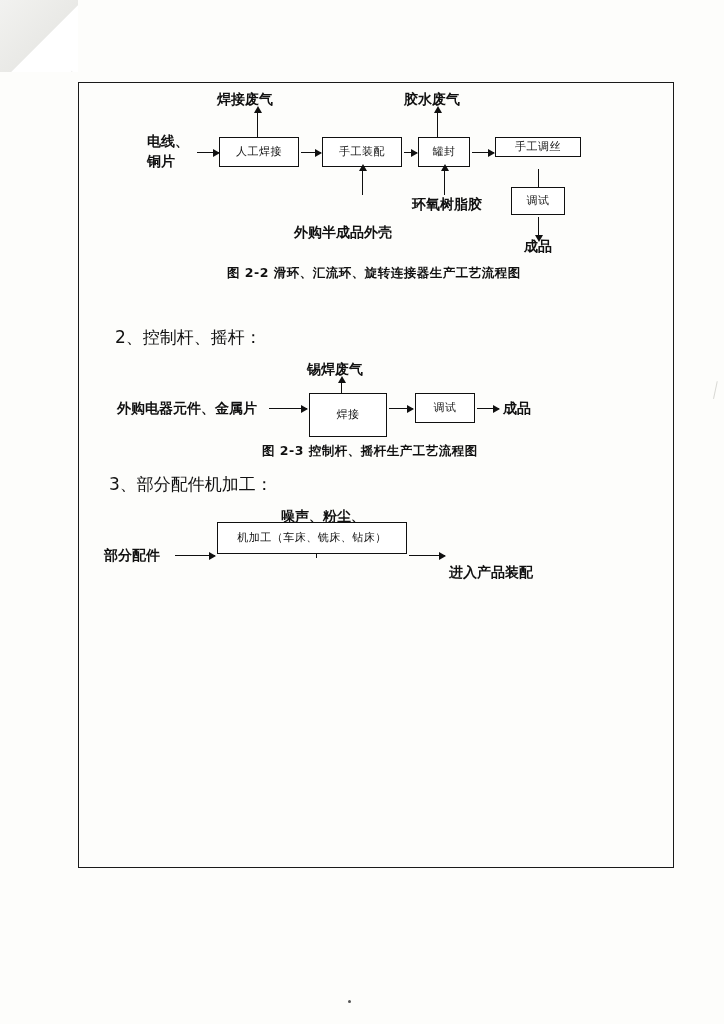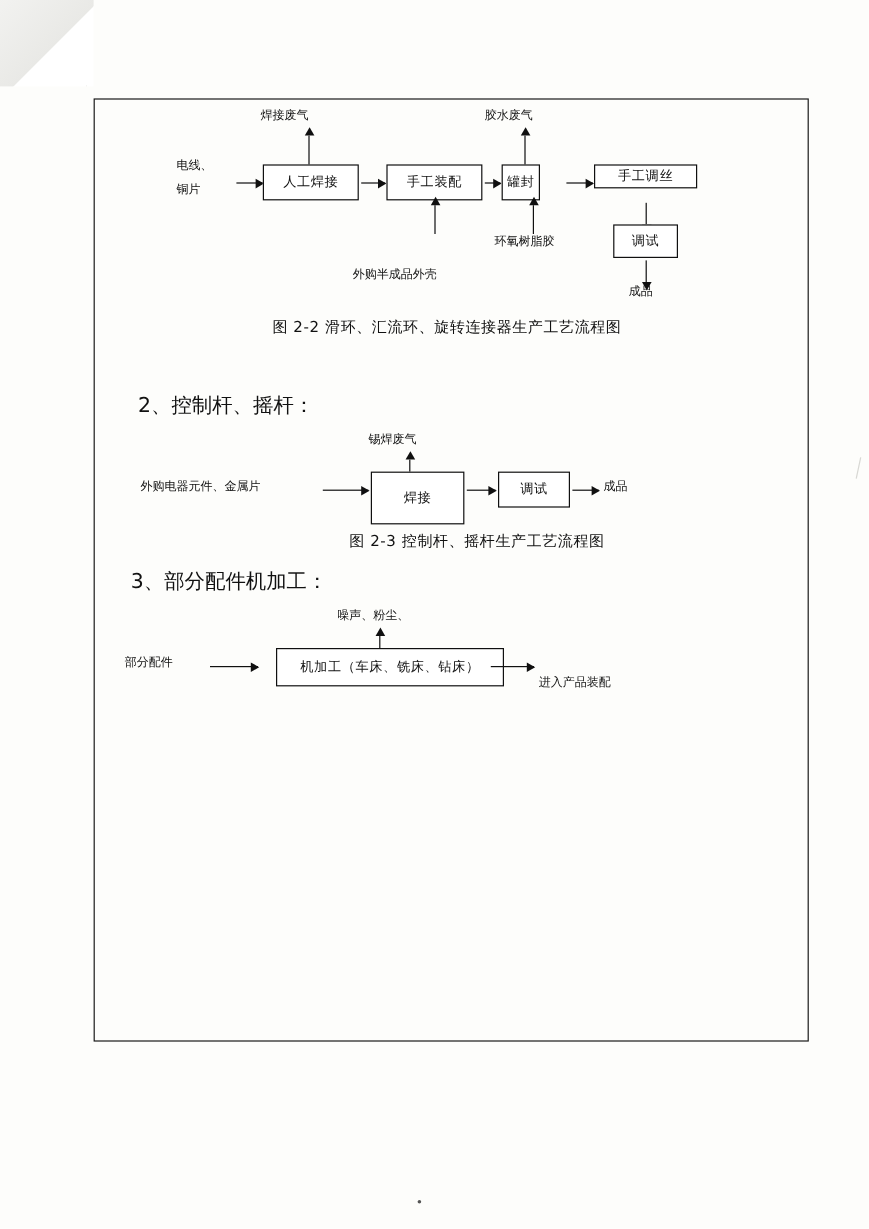--- a/index.html
+++ b/index.html
@@ -68,29 +68,30 @@
     display: flex;
     align-items: center;
     justify-content: center;
     font-size: 11px;
     letter-spacing: 0.5px;
     white-space: nowrap;
     line-height: 1.1;
   }
   .lbl {
     position: absolute;
-    font-size: 10px;
+    font-size: 14px;
     line-height: 1.25;
     white-space: nowrap;
+    font-weight: bold;
   }
 
   .caption {
     position: absolute;
     font-size: 12.5px;
-    font-weight: normal;
+    font-weight: bold;
     letter-spacing: 0.5px;
     white-space: nowrap;
   }
   .section-title {
     position: absolute;
     font-size: 17px;
     white-space: nowrap;
   }
 
   
@@ -180,21 +181,21 @@
       <div class="arrow-h" style="left:118px; top:69px; width:22px;"></div>
 
       <div class="node" style="left:140px; top:54px; width:80px; height:30px;">人工焊接</div>
 
       <div class="arrow-h" style="left:222px; top:69px; width:20px;"></div>
 
       <div class="node" style="left:243px; top:54px; width:80px; height:30px;">手工装配</div>
 
       <div class="arrow-h" style="left:325px; top:69px; width:13px;"></div>
 
-      <div class="node" style="left:339px; top:54px; width:32px; height:30px;">罐封</div>
+      <div class="node" style="left:339px; top:54px; width:52px; height:30px;">罐封</div>
 
       <div class="arrow-h" style="left:393px; top:69px; width:22px;"></div>
 
       <div class="node" style="left:416px; top:54px; width:86px; height:20px;">手工调丝</div>
 
       <div class="arrow-v-down" style="left:459px; top:86px; height:18px;"></div>
 
       <div class="node" style="left:432px; top:104px; width:54px; height:28px;">调试</div>
 
       <div class="arrow-v-down" style="left:459px; top:134px; height:18px;"></div>
@@ -218,31 +219,31 @@
 
       <div class="node" style="left:230px; top:310px; width:78px; height:44px;">焊接</div>
 
       <div class="arrow-h" style="left:310px; top:325px; width:24px;"></div>
 
       <div class="node" style="left:336px; top:310px; width:60px; height:30px;">调试</div>
 
       <div class="arrow-h" style="left:398px; top:325px; width:22px;"></div>
       <div class="lbl" style="left:424px; top:317px;">成品</div>
 
-      <div class="caption" style="left:183px; top:360px;margin-left:29px;">图 2-3   控制杆、摇杆生产工艺流程图</div>
+      <div class="caption" style="left:183px; top:360px;">图 2-3   控制杆、摇杆生产工艺流程图</div>
 
       <div class="section-title" style="left:30px; top:390px;">3、部分配件机加工：</div>
 
       <div class="lbl" style="left:202px; top:425px;">噪声、粉尘、</div>
       <div class="arrow-v-up" style="left:237px; top:447px; height:28px;"></div>
 
       <div class="lbl" style="left:25px; top:464px;">部分配件</div>
       <div class="arrow-h" style="left:96px; top:472px; width:40px;"></div>
 
-      <div class="node" style="left:138px; top:457px; width:190px; height:32px;margin-left:13px;">机加工（车床、铣床、钻床）</div>
+      <div class="node" style="left:138px; top:439px; width:190px; height:32px;">机加工（车床、铣床、钻床）</div>
 
       <div class="arrow-h" style="left:330px; top:472px; width:36px;"></div>
       <div class="lbl" style="left:370px; top:481px;">进入产品装配</div>
 
     </div>
   </div>
 
   <div class="page-dot"></div>
 
 </div>

